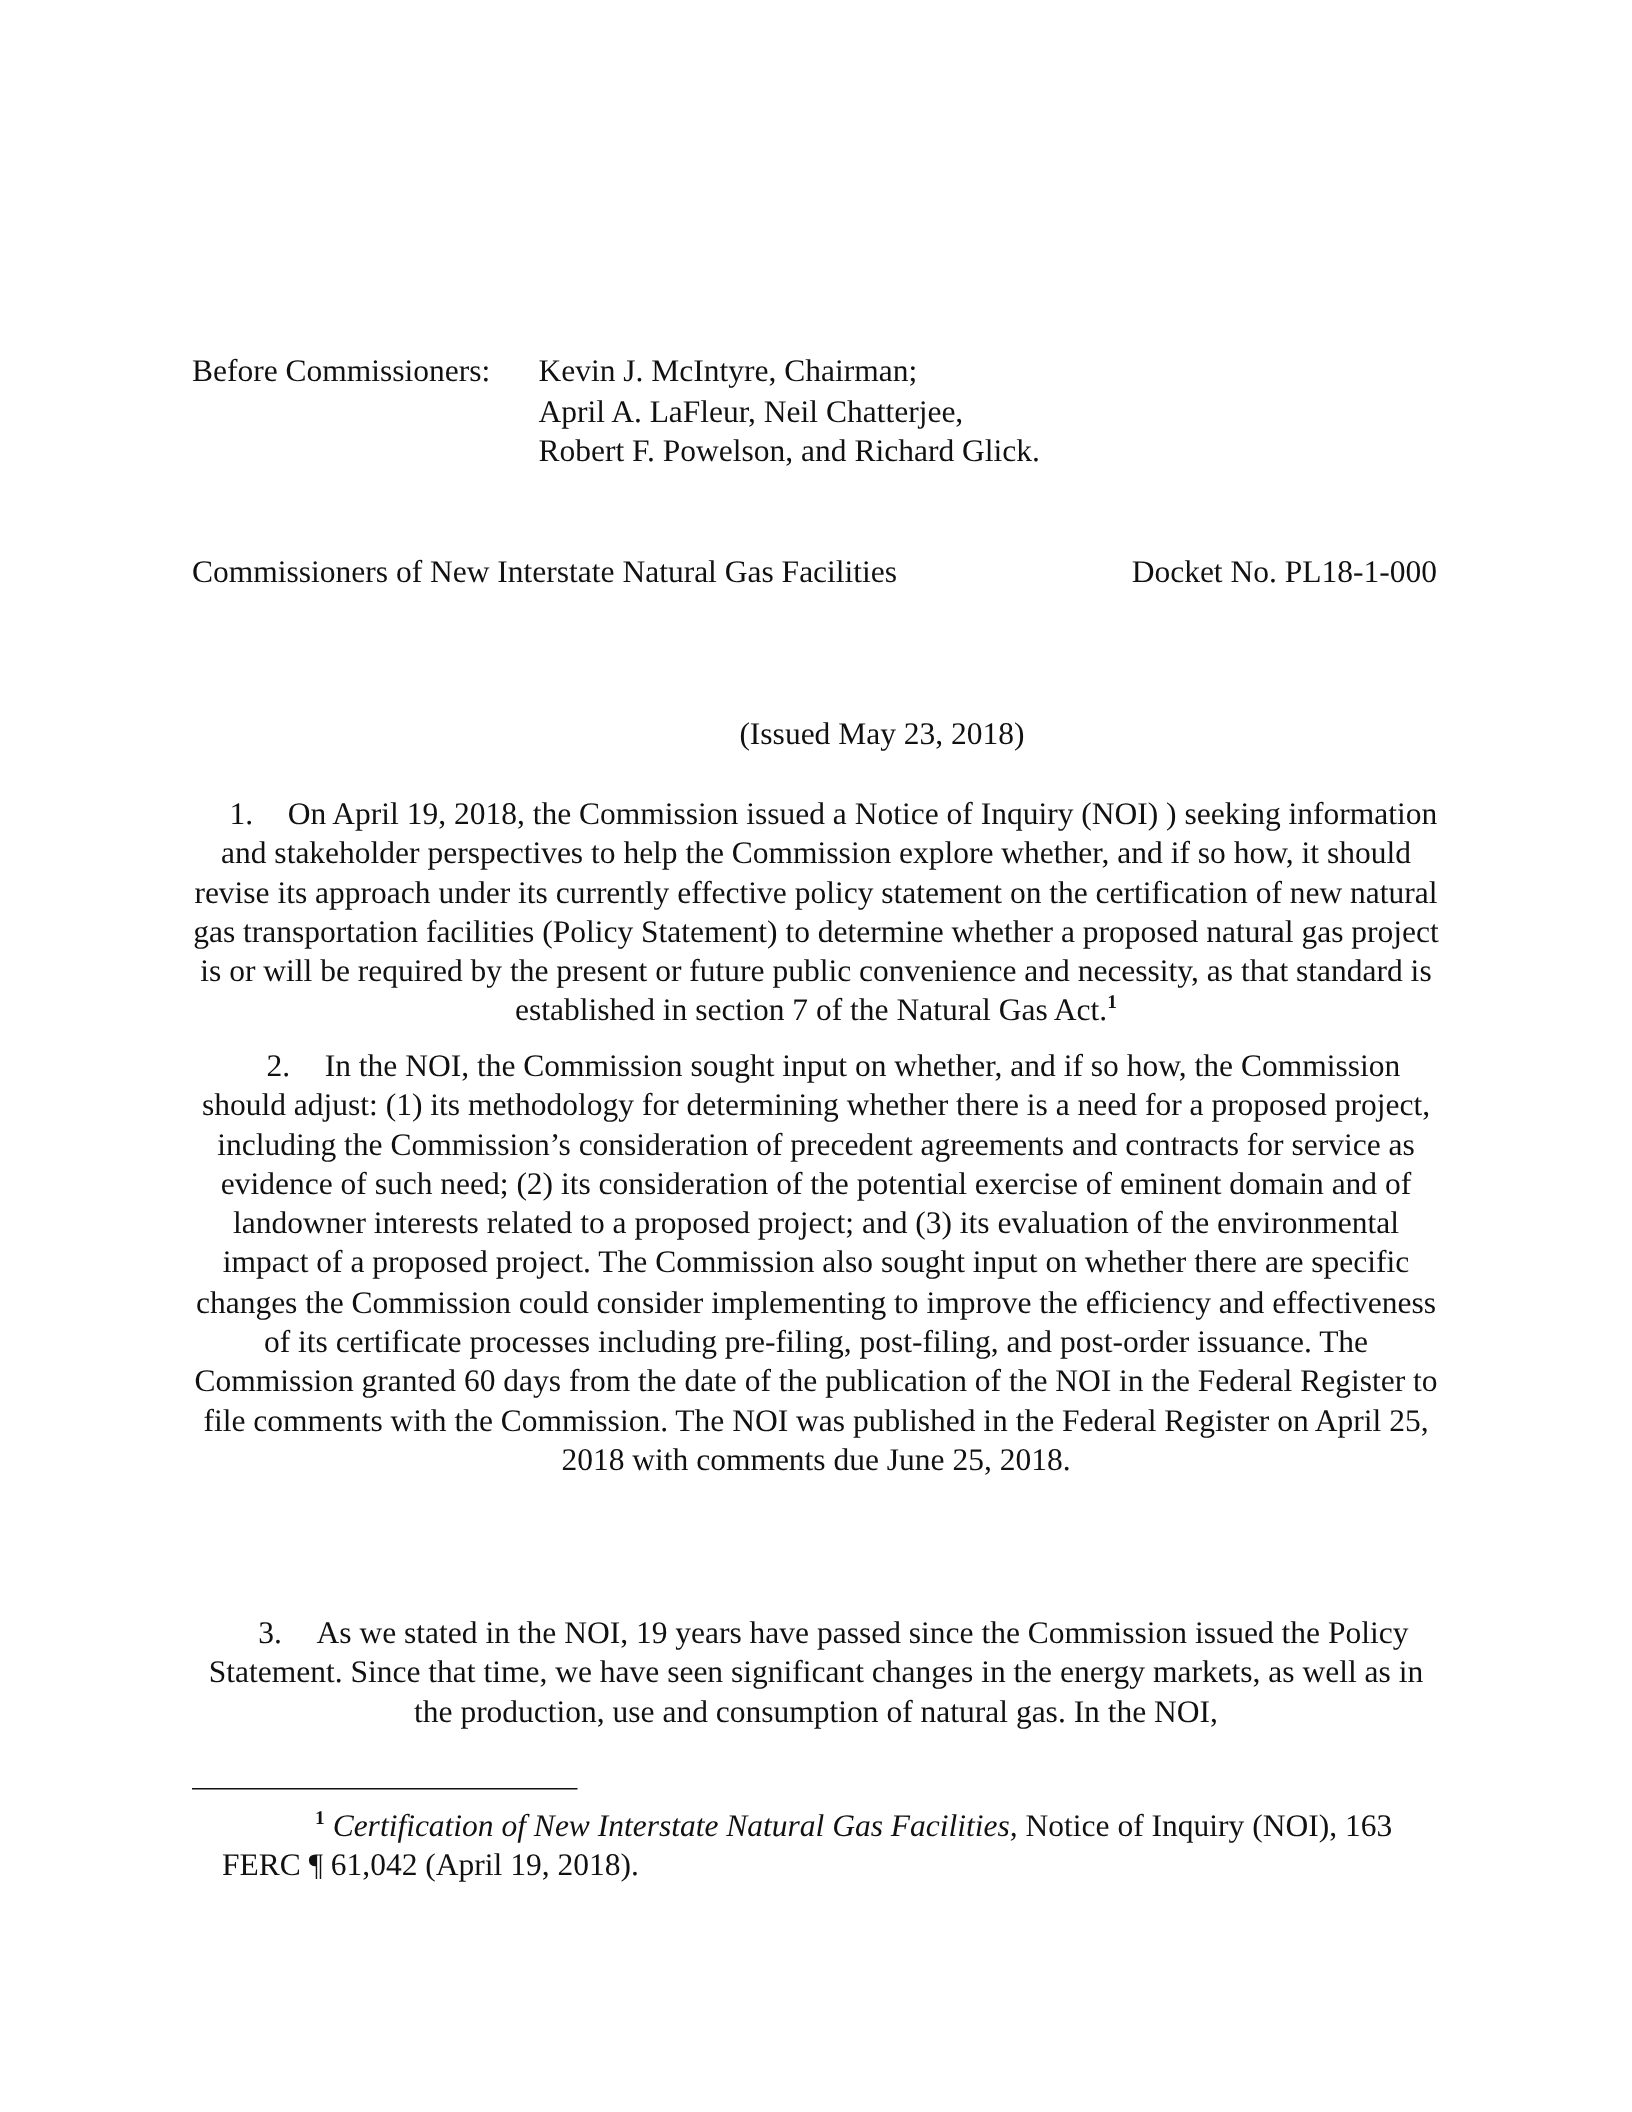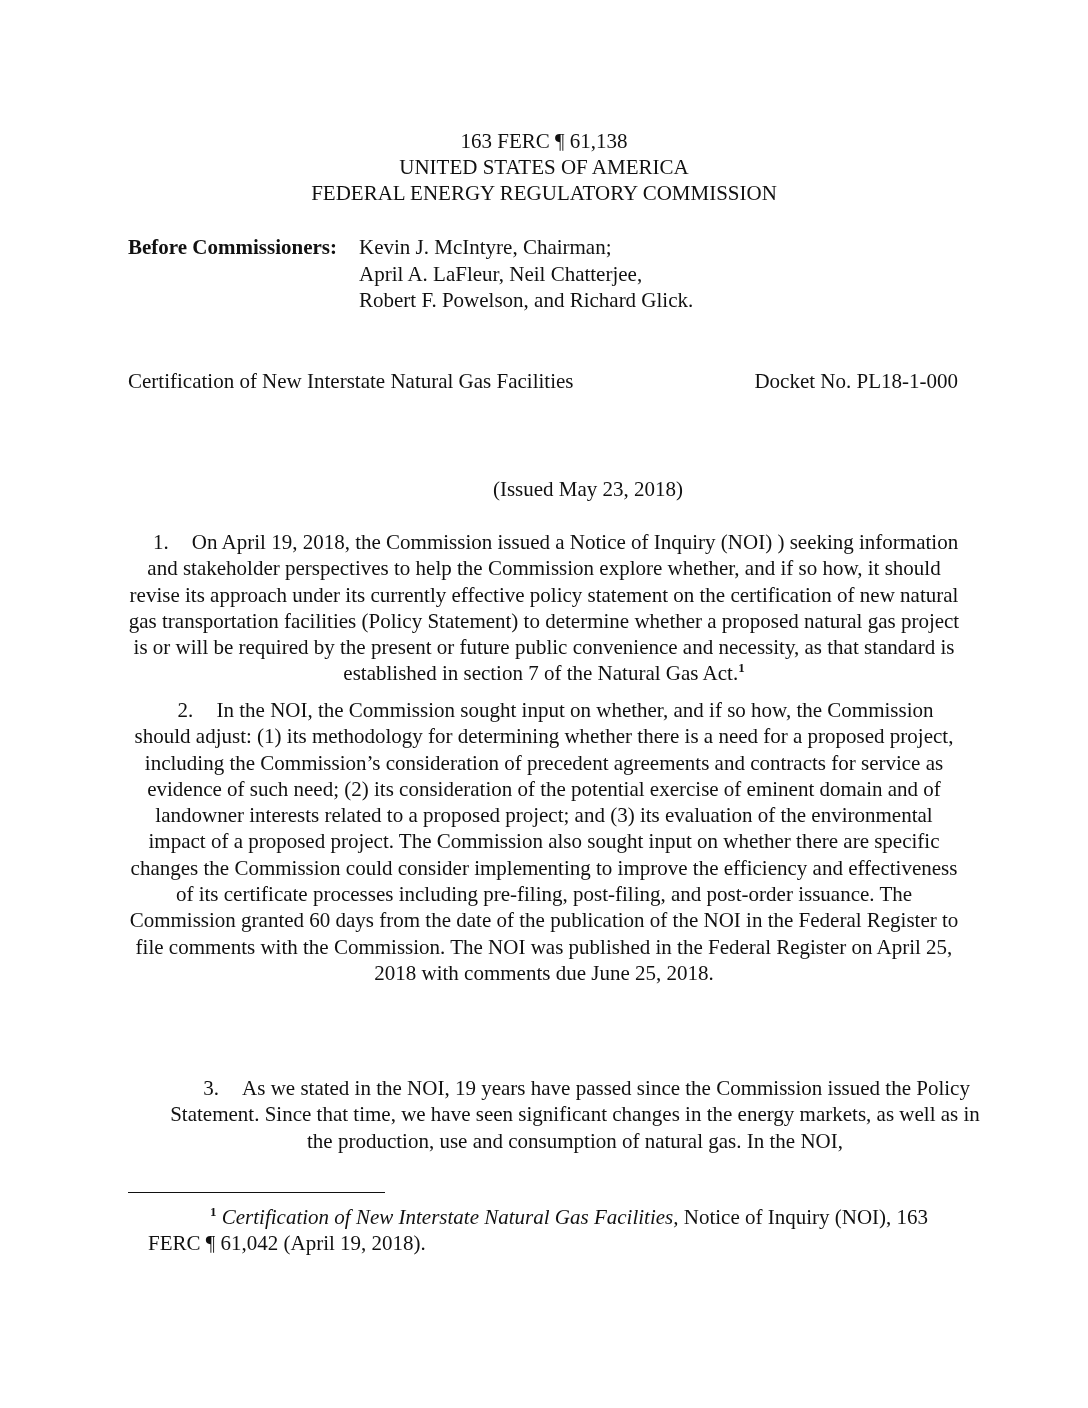--- a/index.html
+++ b/index.html
@@ -7,57 +7,52 @@
       width: 1088px; height: 1408px; position: relative; overflow: hidden;
       font-family: "Liberation Serif", "DejaVu Serif", serif;
       color: #111111;
       font-size: 21px;
       line-height: 26.3px;
     }
     .page { position: absolute; left: 0; top: 0; width: 1088px; height: 1408px; }
     .center { position: absolute; left: 0; width: 1088px; text-align: center; }
     .header-block { top: 128px; line-height: 26px; }
     .commissioners { position: absolute; left: 128px; top: 234px; line-height: 26.5px; }
-    .commissioners .label { display: inline-block; width: 231px; font-weight: bold; }
+    .commissioners .label { display: inline-block; width: 231px; }
     .commissioners .indent { padding-left: 231px; }
     .caption { position: absolute; left: 128px; top: 368px; width: 830px; }
     .caption .docket { position: absolute; right: 0; top: 0; }
     .order-title { top: 423px; }
     .issued { top: 476px; margin-left: 44px; }
     .para { position: absolute; left: 128px; width: 832px; text-align: center; }
     .para .num { display: inline-block; width: 62px; }
     .p1 { top: 529px; }
     .p2 { top: 697px; }
-    .p3 { top: 1075px; margin-left: 31px; }
+    .p3 { top: 1075px; }
     sup { font-size: 13px; font-weight: bold; line-height: 0; vertical-align: 8px; }
     .fn-rule { position: absolute; left: 128px; top: 1192px; width: 257px; height: 0; border-top: 1.2px solid #111; }
     .footnote { position: absolute; left: 128px; top: 1204px; width: 832px; line-height: 26px; margin-left: 20px; }
     .footnote .fn-indent { padding-left: 62px; }
     .footnote .fnsup { font-size: 13px; font-weight: bold; vertical-align: 8px; line-height: 0; }
     em { font-style: italic; }
   </style>
 </head>
 <body>
 
 <div class="page">
 
-  <div class="center header-block">
-    <div>163 FERC ¶ 61,138</div>
-    <div>UNITED STATES OF AMERICA</div>
-    <div>FEDERAL ENERGY REGULATORY COMMISSION</div>
-  </div>
 
   <div class="commissioners">
     <div><span class="label">Before Commissioners:</span><span>Kevin J. McIntyre, Chairman;</span></div>
     <div class="indent">April A. LaFleur, Neil Chatterjee,</div>
     <div class="indent">Robert F. Powelson, and Richard Glick.</div>
   </div>
 
   <div class="caption">
-    <span>Certification of New Interstate Natural Gas Facilities</span>
+    <span>Commissioners of New Interstate Natural Gas Facilities</span>
     <span class="docket">Docket No. PL18-1-000</span>
   </div>
 
   <div class="center issued">(Issued May 23, 2018)</div>
 
   <div class="para p1">
     <span class="num">1.</span><span>On April 19, 2018, the Commission issued a Notice of Inquiry (NOI) ) seeking information and stakeholder perspectives to help the Commission explore whether, and if so how, it should revise its approach under its currently effective policy statement on the certification of new natural gas transportation facilities (Policy Statement) to determine whether a proposed natural gas project is or will be required by the present or future public convenience and necessity, as that standard is established in section 7 of the Natural Gas Act.</span><sup>1</sup>
   </div>
 
   <div class="para p2">

